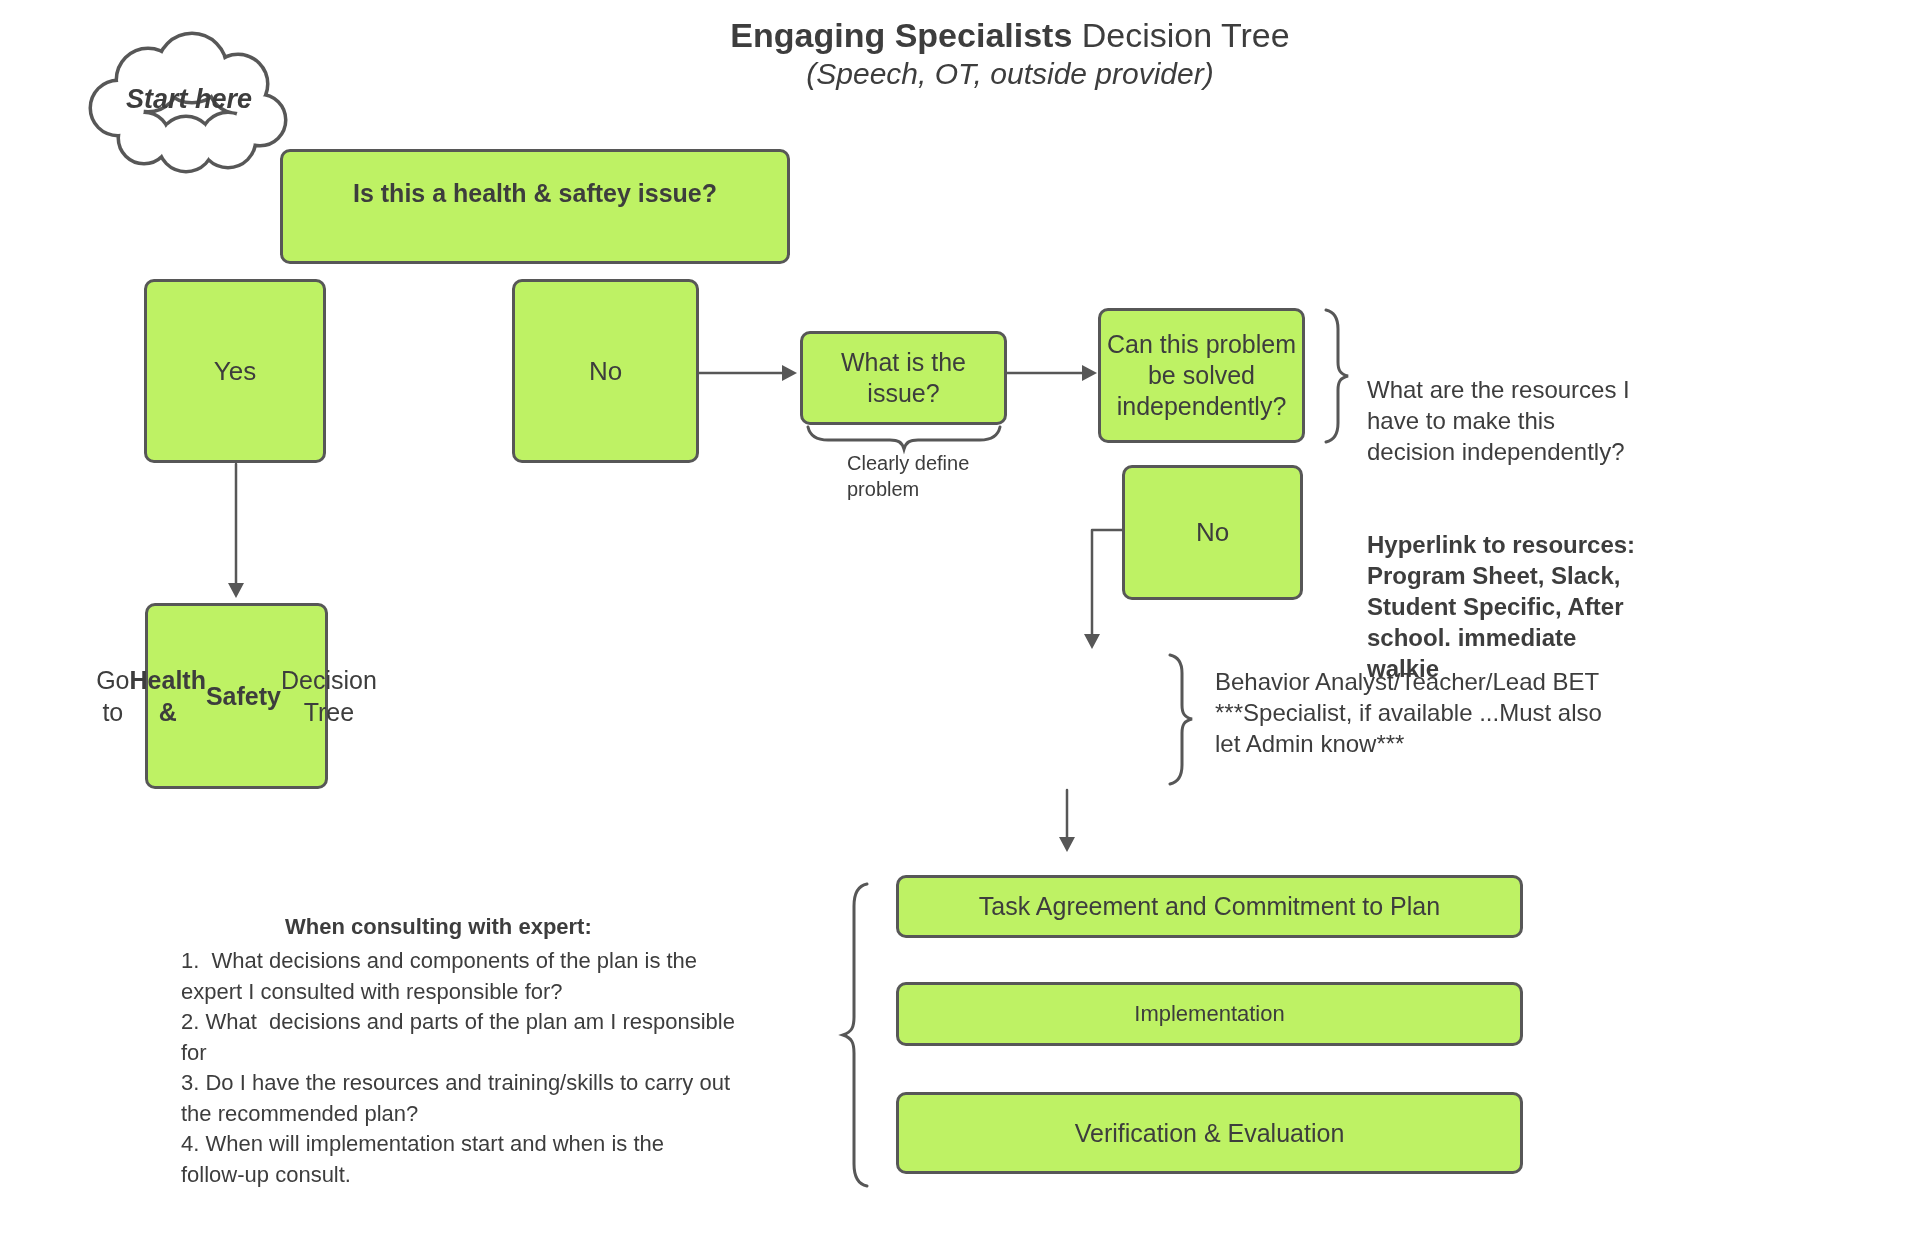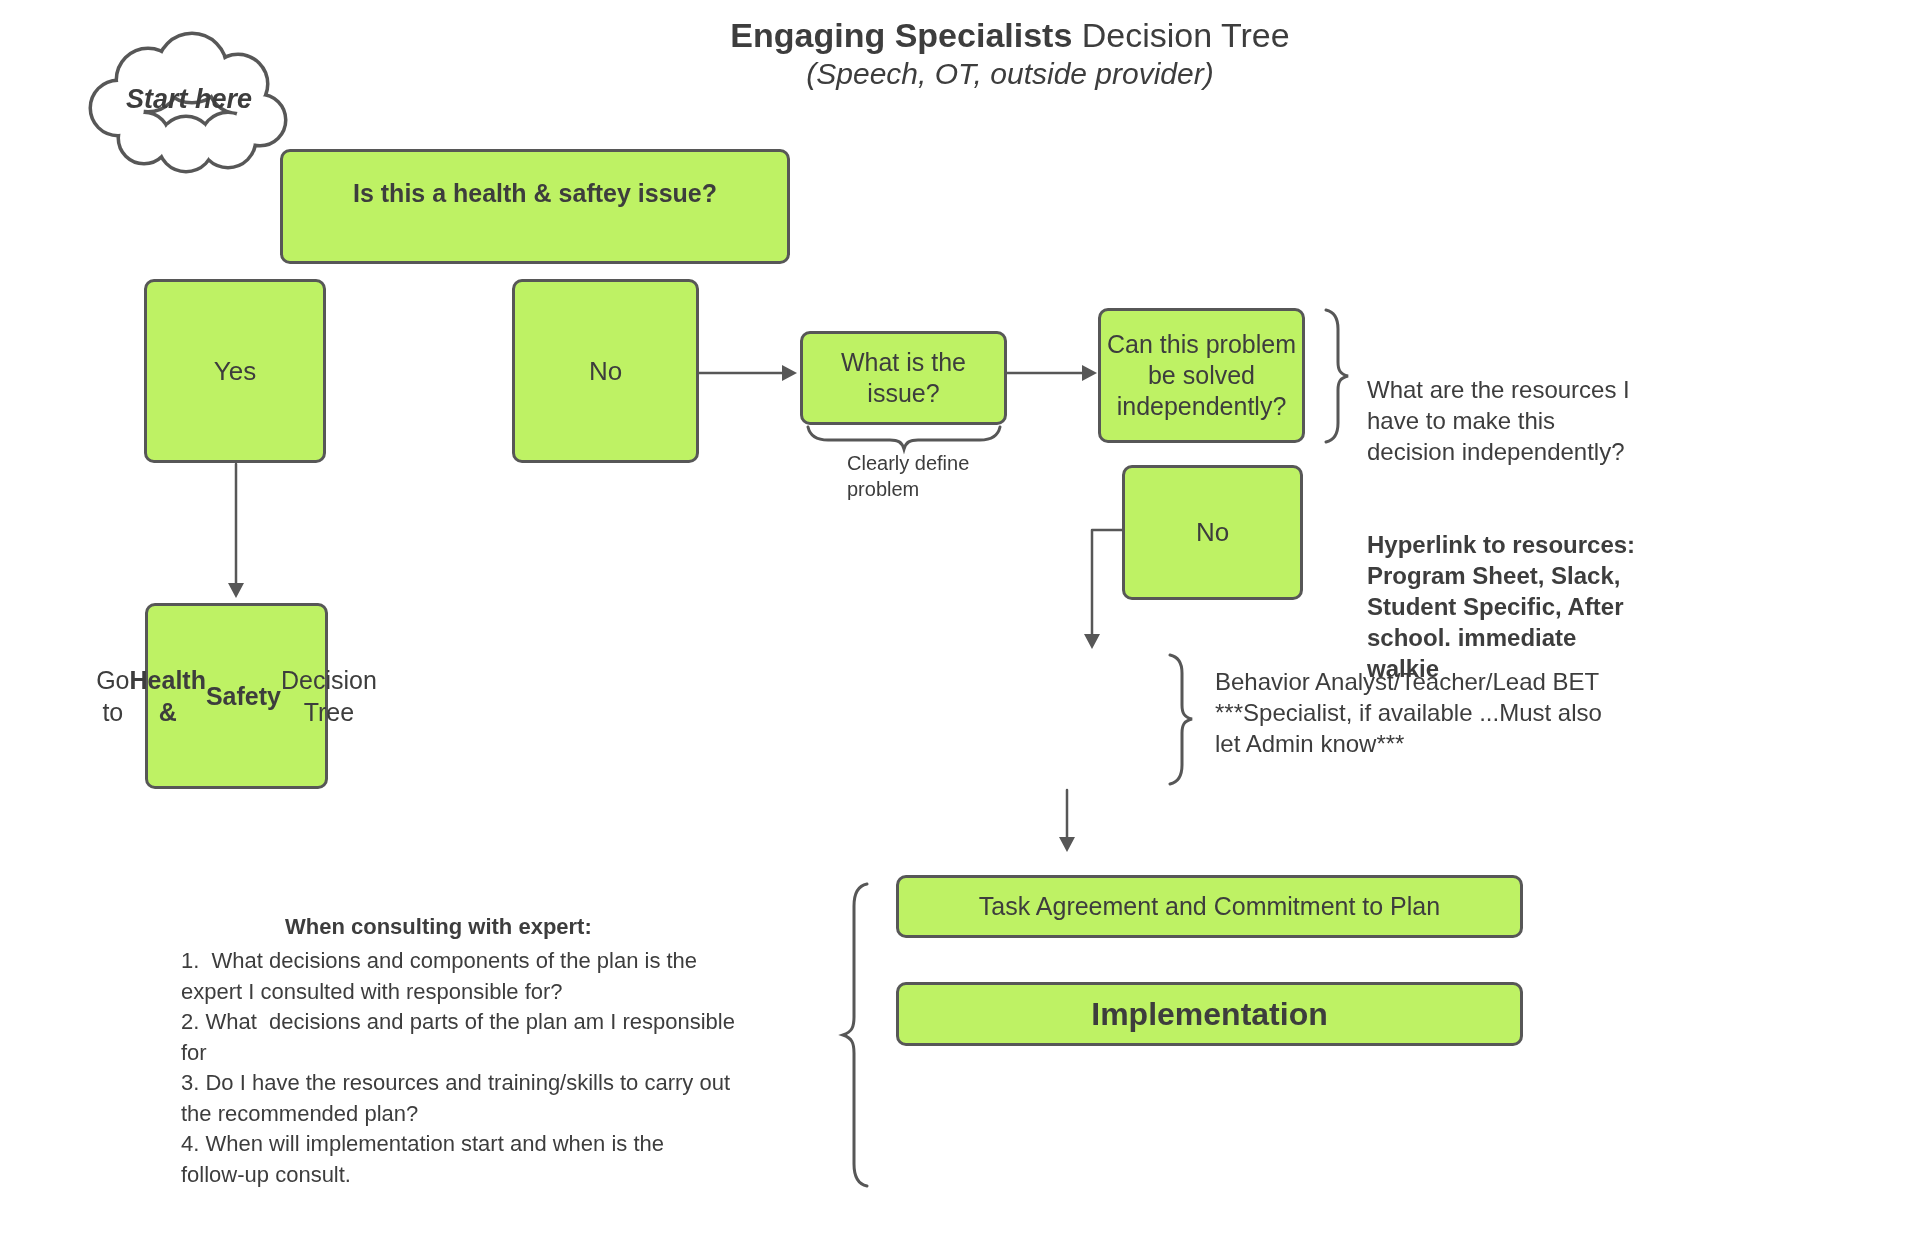--- a/index.html
+++ b/index.html
@@ -30,21 +30,21 @@
   #n-health{left:280px; top:149px; width:510px; height:115px; font-size:25px; font-weight:bold;
             align-items:flex-start; padding-top:27px;}
   #n-yes{left:144px; top:279px; width:182px; height:184px; font-size:26px;}
   #n-no{left:512px; top:279px; width:187px; height:184px; font-size:26px;}
   #n-goto{left:145px; top:603px; width:183px; height:186px; font-size:25px; line-height:32px; }
   #n-issue{left:800px; top:331px; width:207px; height:94px; font-size:25px; line-height:31px;}
   #n-can{left:1098px; top:308px; width:207px; height:135px; font-size:25px; line-height:31px;}
   #n-no2{left:1122px; top:465px; width:181px; height:135px; font-size:26px;}
   #n-who{left:893px; top:651px; width:254px; height:137px; font-size:26px;}
   #n-task{left:896px; top:875px; width:627px; height:63px; font-size:25px;}
-  #n-impl{left:896px; top:982px; width:627px; height:64px; font-size:32px;font-weight:bold;}
+  #n-impl{left:896px; top:982px; width:627px; height:64px; font-size:22px;}
   #n-verif{left:896px; top:1092px; width:627px; height:82px; font-size:25px;}
   
   #a-clearly{left:847px; top:450px; font-size:20px; line-height:26px;}
   #a-resources{left:1367px; top:312px; font-size:24px; line-height:31px;}
   #a-who-note{left:1215px; top:666px; font-size:24px; line-height:31px;}
   #a-consult-head{left:285px; top:914px; font-size:22px; font-weight:bold;}
   #a-consult-list{left:181px; top:946px; font-size:22px; line-height:30.5px;}
 </style>
 </head>
 <body>
@@ -117,20 +117,21 @@
   </div>
 
   <div class="node" id="n-issue">What is the
 issue?</div>
   <div class="node" id="n-can">Can this problem
 be solved
 independently?</div>
   <div class="node" id="n-no2">No</div>
   <div class="node" id="n-task">Task Agreement and Commitment to Plan</div>
   <div class="node" id="n-impl">Implementation</div>
+  <div class="node" id="n-verif">Verification &amp; Evaluation</div>
 
   <div class="annot" id="a-clearly">Clearly define
 problem</div>
 
   <div class="annot" id="a-resources">
     <div style="white-space:pre-wrap;">What are the resources I
 have to make this
 decision independently?</div>
     <div class="b" style="white-space:pre-wrap;">Hyperlink to resources:
 Program Sheet, Slack,

